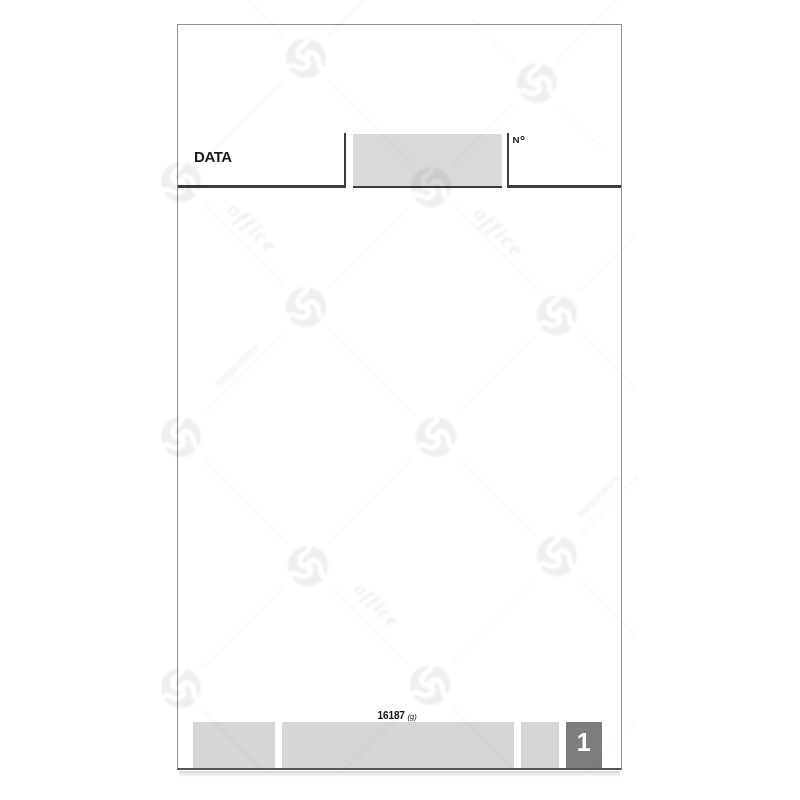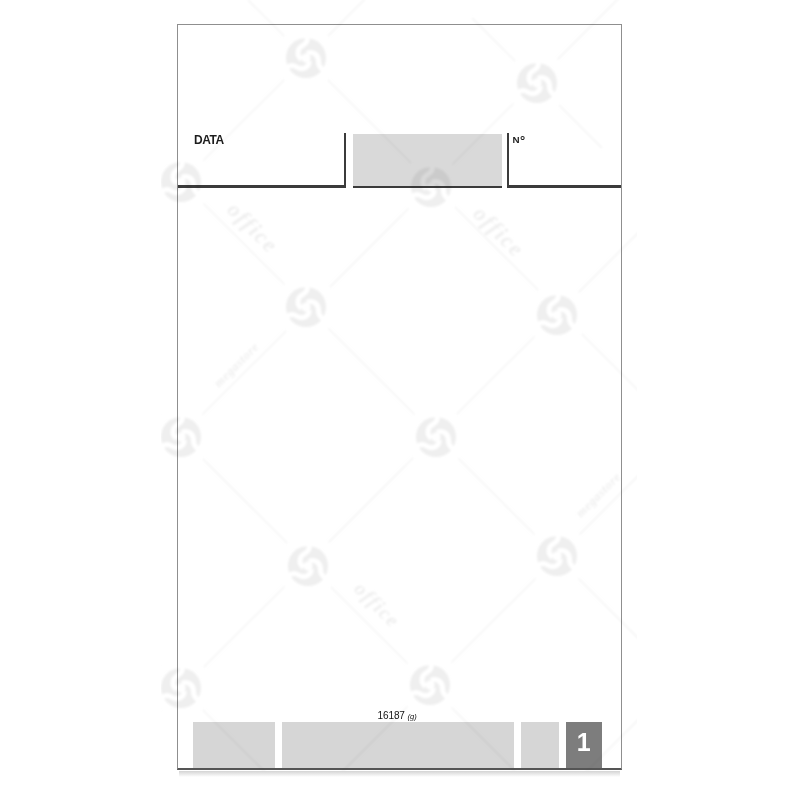--- a/index.html
+++ b/index.html
@@ -9,38 +9,38 @@
 </style>
 </head>
 <body>
 
 <div class="abs" style="left:177px;top:24px;width:443px;height:743px;
      border:1px solid #8f8f8f;border-bottom:2.5px solid #555555;background:#ffffff;"></div>
 
 <div class="abs" style="left:179px;top:771px;width:441px;height:6px;
      background:linear-gradient(to bottom, rgba(110,110,110,0.30), rgba(120,120,120,0.0));"></div>
 
-<div class="abs" style="left:194px;top:133px;font-size:12px;font-weight:700;color:#1d1d1d;letter-spacing:-0.45px;">DATA</div>
+<div class="abs" style="left:194px;top:148px;font-size:15px;font-weight:700;color:#1d1d1d;letter-spacing:-0.45px;">DATA</div>
 
 <div class="abs" style="left:178px;top:185px;width:168px;height:2.5px;background:#3b3b3b;"></div>
 
 <div class="abs" style="left:344.2px;top:132.5px;width:2.2px;height:55px;background:#3b3b3b;"></div>
 
 <div class="abs" style="left:352.5px;top:134px;width:149px;height:51.5px;background:#d9d9d9;"></div>
 
 <div class="abs" style="left:352.5px;top:185.8px;width:149px;height:2.5px;background:#3b3b3b;"></div>
 
 <div class="abs" style="left:506.5px;top:132.5px;width:2.2px;height:55px;background:#3b3b3b;"></div>
 
 <div class="abs" style="left:506.5px;top:185px;width:114.5px;height:2.5px;background:#3b3b3b;"></div>
 
 <div class="abs" style="left:512.5px;top:134px;font-size:9.8px;font-weight:700;color:#1d1d1d;">N<span style="font-size:13px;line-height:9px;vertical-align:-2px;margin-left:0.5px;">°</span></div>
 
 <div class="abs" style="left:377.5px;top:709.5px;font-size:10px;color:#111;white-space:nowrap;">
-  <span style="font-weight:400;letter-spacing:-0.1px;">16187</span> <span style="font-size:7.5px;font-style:italic;">(g)</span>
+  <span style="font-weight:700;letter-spacing:-0.1px;">16187</span> <span style="font-size:7.5px;font-style:italic;">(g)</span>
 </div>
 
 <div class="abs" style="left:192.5px;top:721.5px;width:82px;height:46.8px;background:#d6d6d6;"></div>
 
 <div class="abs" style="left:282px;top:721.5px;width:231.5px;height:46.8px;background:#d6d6d6;"></div>
 
 <div class="abs" style="left:520.8px;top:721.5px;width:38.2px;height:46.8px;background:#d6d6d6;"></div>
 
 <div class="abs" style="left:565.5px;top:721.5px;width:36.5px;height:46.8px;background:#7d7d7d;
      color:#ffffff;font-size:25px;font-weight:700;text-align:center;line-height:41px;">1</div>

